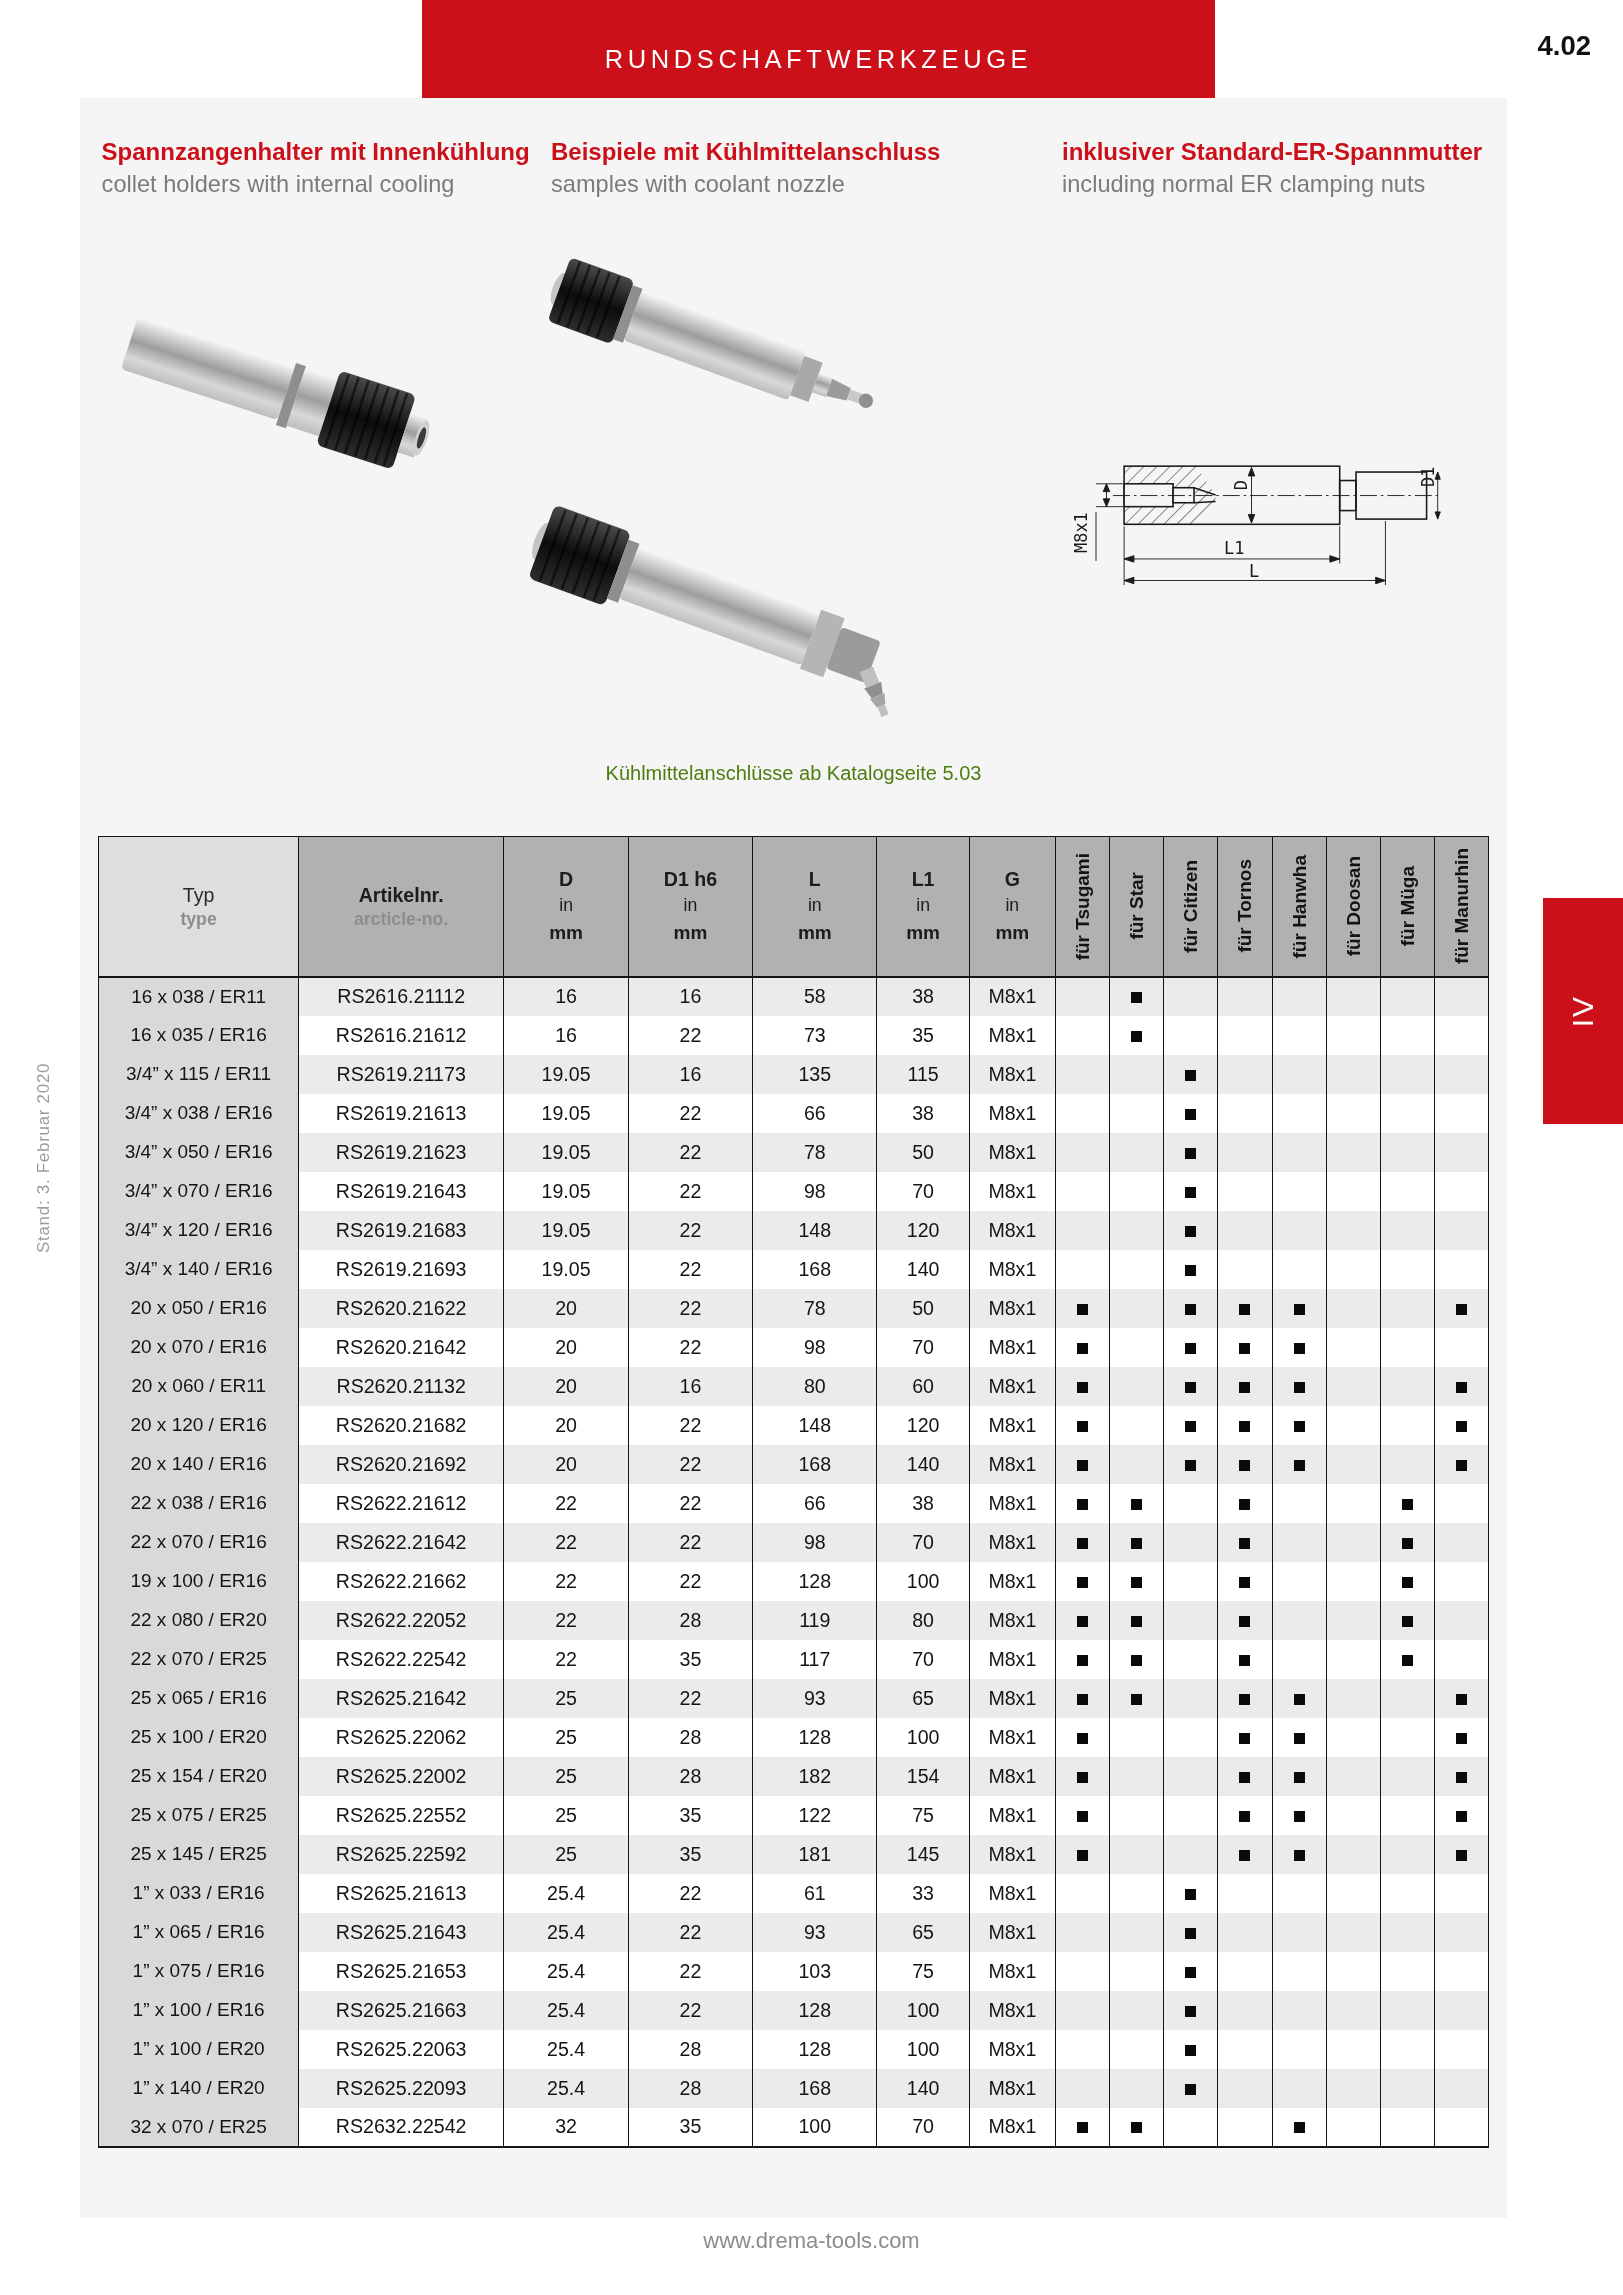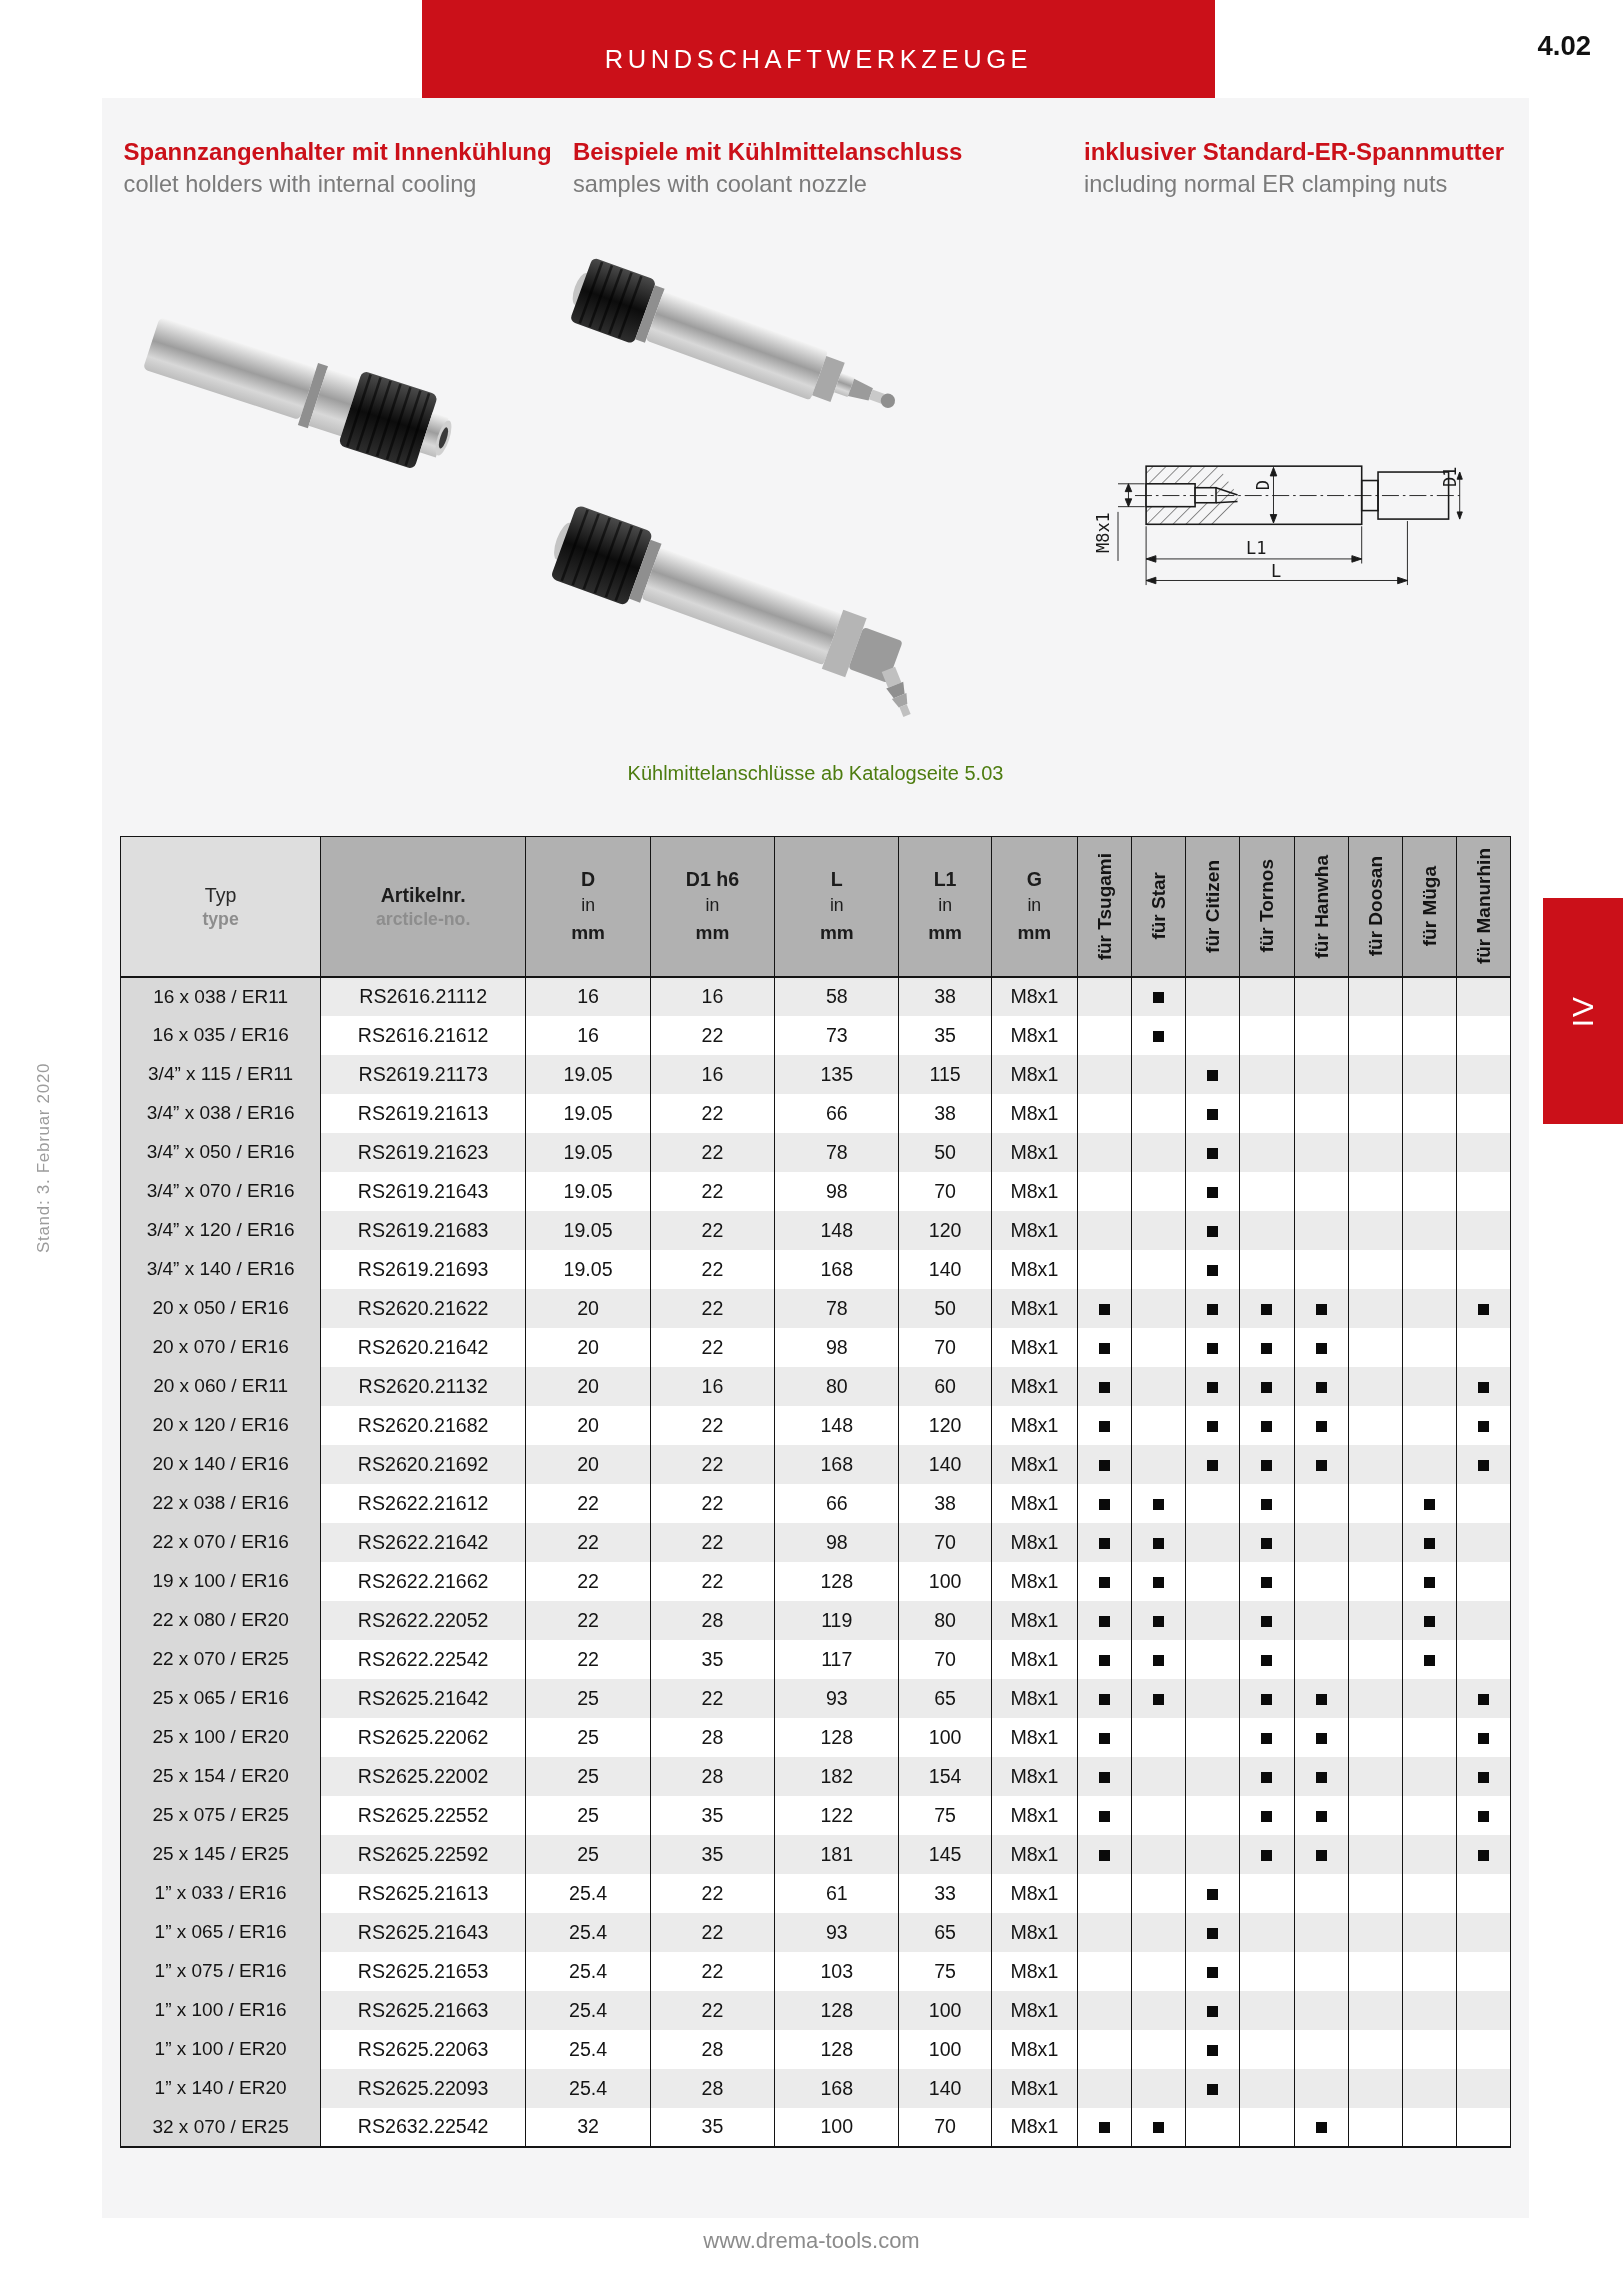--- a/index.html
+++ b/index.html
@@ -6,21 +6,21 @@
   .page{position:relative;width:1623px;height:2295px;background:#ffffff;
         font-family:"Liberation Sans", sans-serif;overflow:hidden;}
 
   
   .banner{position:absolute;left:422px;top:0;width:793px;height:119px;
           background:#cb1019;display:flex;align-items:center;justify-content:center;}
   .banner span{color:#ffffff;font-size:25.5px;letter-spacing:4.6px;font-weight:400;}
   .pagenum{position:absolute;top:30px;right:32px;font-size:27.5px;font-weight:bold;color:#111;}
 
   
-  .panel{position:absolute;left:102px;top:98px;width:1427px;height:2120px;background:#f5f5f6;}
+  .panel{position:absolute;left:80px;top:98px;width:1427px;height:2120px;background:#f5f5f6;}
 
   
   .heading{position:absolute;top:38px;width:497px;}
   .heading .h-de{color:#cb1019;font-weight:bold;font-size:24px;line-height:1.3;}
   .heading .h-en{color:#7b7b7b;font-size:23.6px;line-height:1.45;}
   #heading-1{left:21.6px;}
   #heading-2{left:471px;}
   #heading-3{left:982px;}
 
   .caption{position:absolute;left:0;top:664px;width:1427px;text-align:center;

